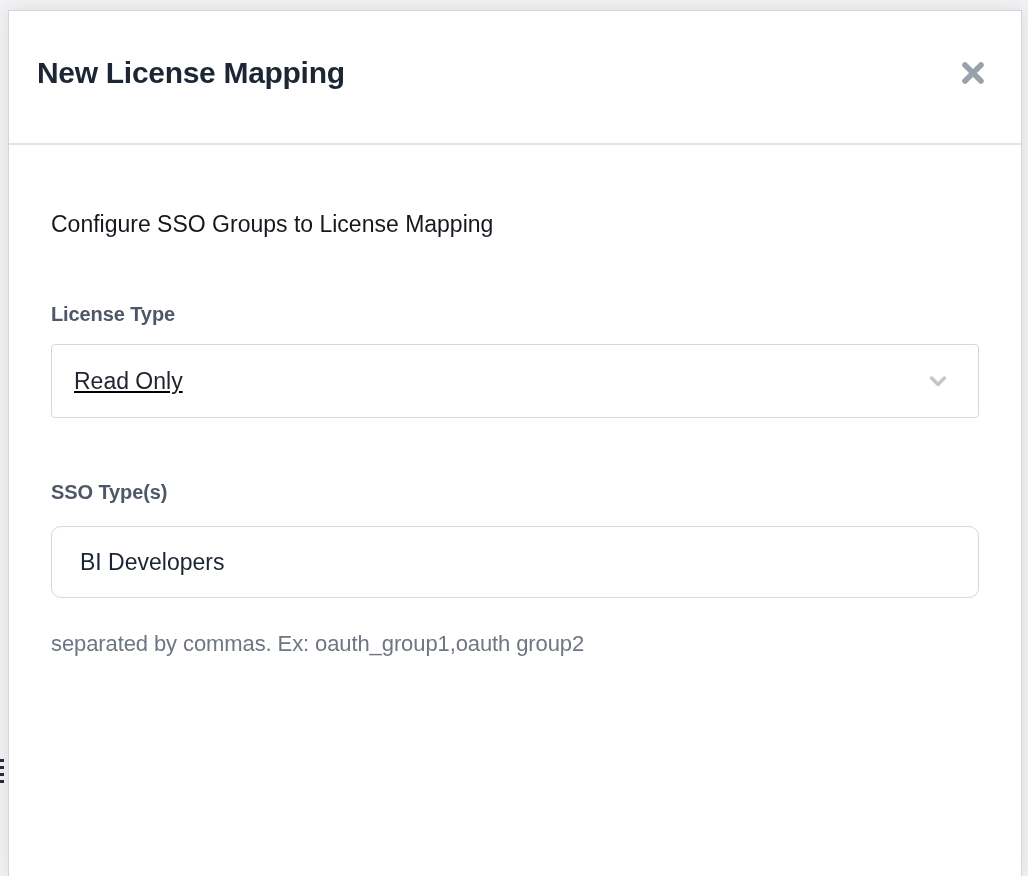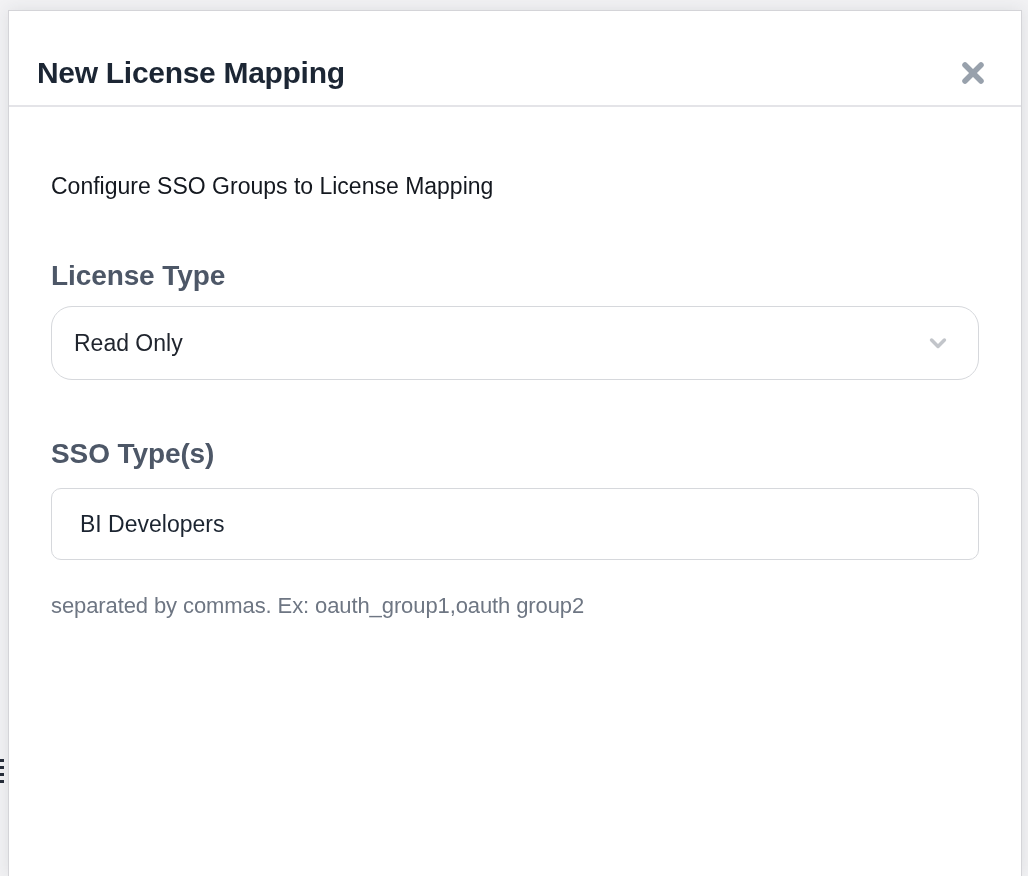--- a/index.html
+++ b/index.html
@@ -22,21 +22,21 @@
     position: absolute;
     left: 8px; top: 10px;
     width: 1014px; height: 866px;
     background: #ffffff;
     border: 1px solid #d4d4d8;
     border-bottom: none;
     box-shadow: 0 0 16px rgba(40,45,60,0.10);
   }
   .modal-header {
     position: relative;
-    height: 96px;
+    height: 134px;
     border-bottom: 2px solid #e4e4e8;
   }
   .modal-title {
     position: absolute;
     left: 28px; top: 42px;
     font-size: 30px;
     font-weight: 700;
     letter-spacing: -0.3px;
     color: #1c2634;
     line-height: 40px;
@@ -50,39 +50,40 @@
     display: flex; align-items: center; justify-content: center;
   }
   .modal-body { padding: 0 42px; }
   .intro-text {
     margin-top: 64px;
     font-size: 23px;
     line-height: 30px;
     color: #14181f;
   }
   .field-label {
-    font-size: 28px;
+    font-size: 20px;
     font-weight: 700;
     line-height: 26px;
     color: #4d5767;
     letter-spacing: -0.1px;
   }
   .label-license { margin-top: 62px; }
   .label-sso { margin-top: 61px; }
   .select-control {
     position: relative;
     margin-top: 17px;
     width: 100%;
     height: 74px;
     background: #ffffff;
     border: 1px solid #d6d8dc;
-    border-radius: 21px;
+    border-radius: 4px;
     display: flex; align-items: center;
     padding: 0 22px;
     cursor: pointer;
+    text-decoration: underline;
   }
   .select-value {
     font-size: 23px;
     color: #20252e;
   }
   .select-chevron {
     position: absolute;
     right: 26px; top: 50%;
     transform: translateY(-50%);
     display: flex;

